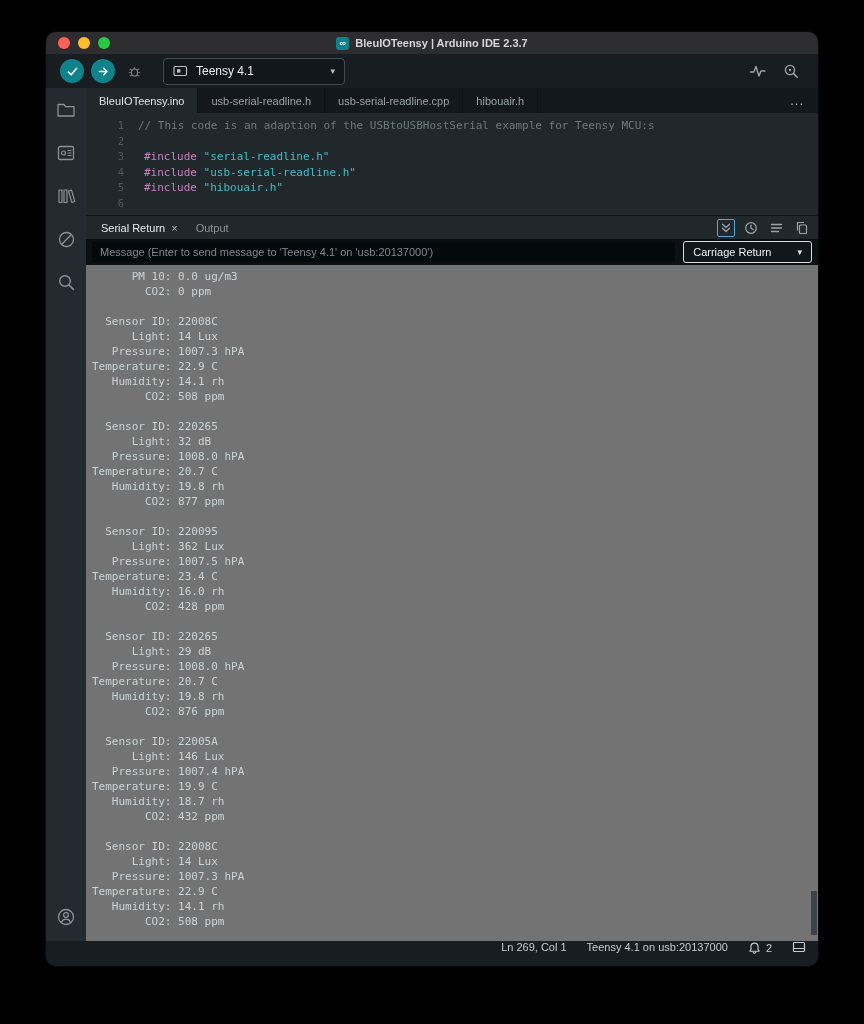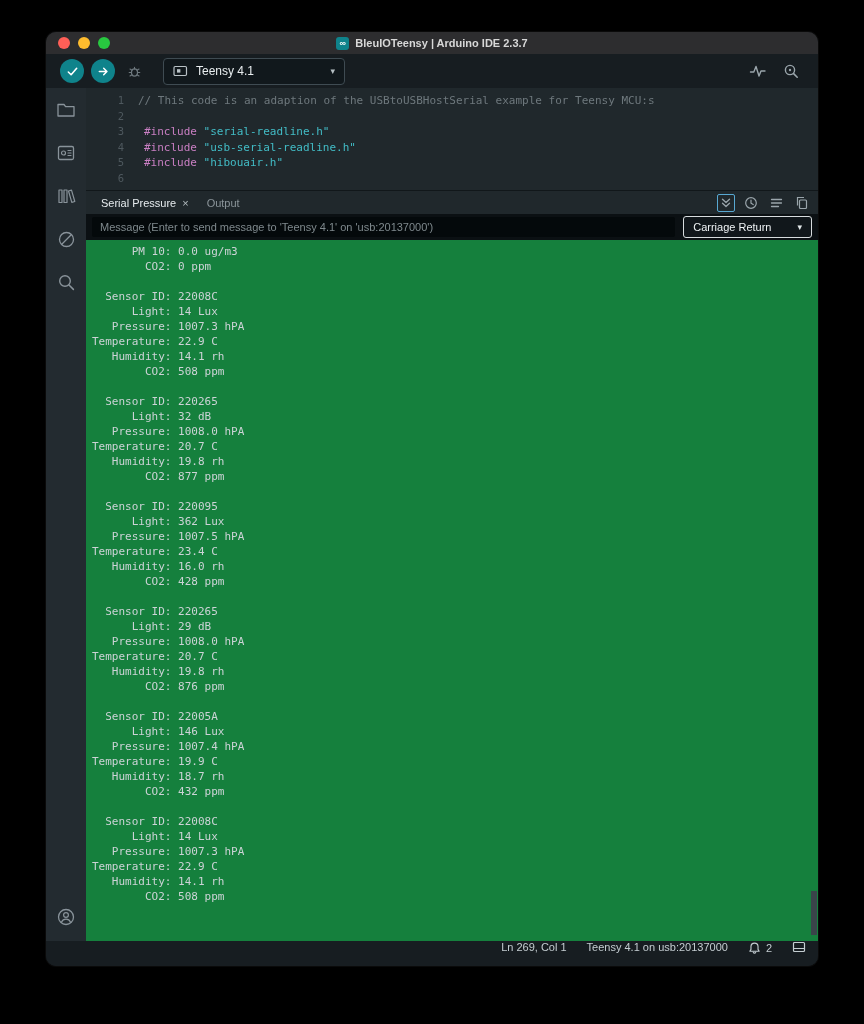--- a/index.html
+++ b/index.html
@@ -69,21 +69,21 @@
   .ph-btn.highlight{border:1px solid #58a8d2;border-radius:2px;}
   
   .message-row{flex:0 0 26px;background:#0b1013;display:flex;align-items:center;padding:0 6px;gap:8px;}
   .msg-input{flex:1;height:20px;background:#04090b;border:none;border-radius:2px;color:#cfd6d9;
              font-size:11px;padding:0 8px;outline:none;font-family:"Liberation Sans",sans-serif;}
   .msg-input::placeholder{color:#7f898d;}
   .le-dropdown{flex:0 0 auto;height:20px;border:1px solid #d7dcde;border-radius:3px;background:#11171b;
                color:#eef2f4;font-size:11px;display:flex;align-items:center;gap:26px;padding:0 9px;cursor:pointer;}
   .le-dropdown .caret{font-size:9px;color:#e3e8ea;}
   
-  .output{flex:1;background:#15803d;position:relative;overflow:hidden;}
+  .output{flex:1;background:#737373;position:relative;overflow:hidden;}
   .output pre{margin:0;padding:4px 0 0 6px;font-family:"DejaVu Sans Mono",monospace;font-size:11px;
               line-height:15px;color:#ccd3d6;white-space:pre;}
   .scroll-thumb{position:absolute;right:1px;bottom:6px;width:6px;height:44px;background:#3a444a;cursor:pointer;}
   
   .statusbar{flex:0 0 25px;background:#171d21;display:flex;align-items:flex-start;justify-content:flex-end;
              gap:20px;padding:0 12px;font-size:11px;color:#c4cdd1;}
   .status-item{display:flex;align-items:center;gap:5px;}
   svg{display:block;}
 </style>
 </head>
@@ -206,20 +206,35 @@
               <circle cx="10" cy="10" r="7.5" stroke="currentColor" stroke-width="1.3" fill="none"></circle>
               <circle cx="10" cy="8" r="2.4" stroke="currentColor" stroke-width="1.2" fill="none"></circle>
               <path d="M5.4 15.2c.9-2 2.6-3 4.6-3s3.7 1 4.6 3" stroke="currentColor" stroke-width="1.2" fill="none" stroke-linecap="round"></path>
             </svg>
           </span>
         </button>
       </div>
 
       <div class="main">
 
+        <div class="tabbar">
+          <div class="tab active">
+            <span>BleuIOTeensy.ino</span>
+          </div>
+          <div class="tab">
+            <span>usb-serial-readline.h</span>
+          </div>
+          <div class="tab">
+            <span>usb-serial-readline.cpp</span>
+          </div>
+          <div class="tab">
+            <span>hibouair.h</span>
+          </div>
+          <div class="tab-more">...</div>
+        </div>
 
         <div class="editor" id="code-area">
             <div class="code-line">
               <span class="gutter-num">1</span>
               <span class="code-text"><span class="seg-comment">// This code is an adaption of the USBtoUSBHostSerial example for Teensy MCU:s</span></span>
             </div>
             <div class="code-line">
               <span class="gutter-num">2</span>
               <span class="code-text"></span>
             </div>
@@ -236,21 +251,21 @@
               <span class="code-text"><span class="seg-keyword">#include</span><span class="seg-plain"> </span><span class="seg-string">"hibouair.h"</span></span>
             </div>
             <div class="code-line">
               <span class="gutter-num">6</span>
               <span class="code-text"></span>
             </div>
           </div>
 
         <div class="panel-header">
           <div class="ptab active">
-            <span>Serial Pressure</span>
+            <span>Serial Return</span>
             <span class="close-x">×</span>
           </div>
           <div class="ptab">
             <span>Output</span>
           </div>
           <div class="phicons">
             <button class="ph-btn highlight">
               <span>
                 <svg width="12" height="12" viewBox="0 0 12 12">
                     <path d="M2.5 2.2l3.5 3.3 3.5-3.3M2.5 6.2l3.5 3.3 3.5-3.3" stroke="currentColor" stroke-width="1.3" fill="none" stroke-linecap="round" stroke-linejoin="round"></path>

